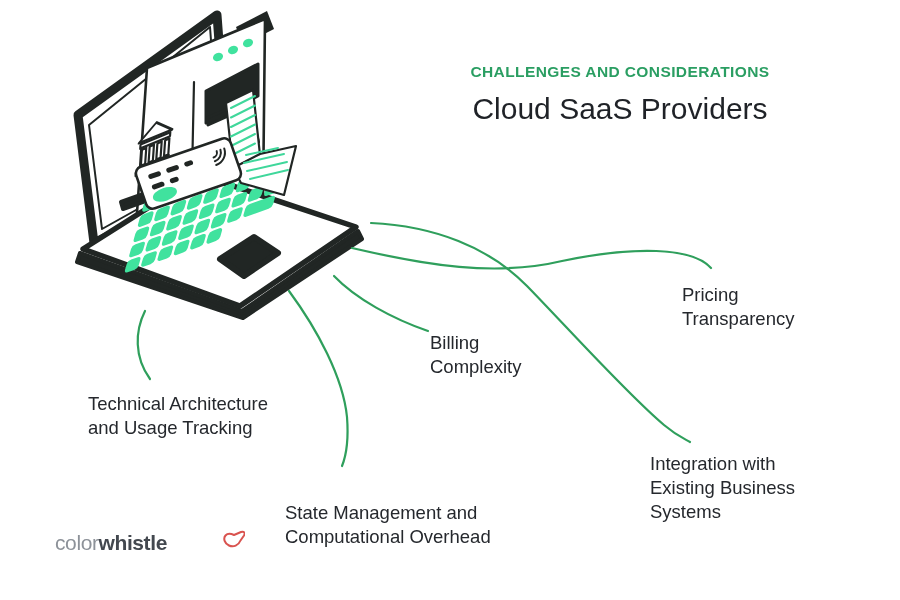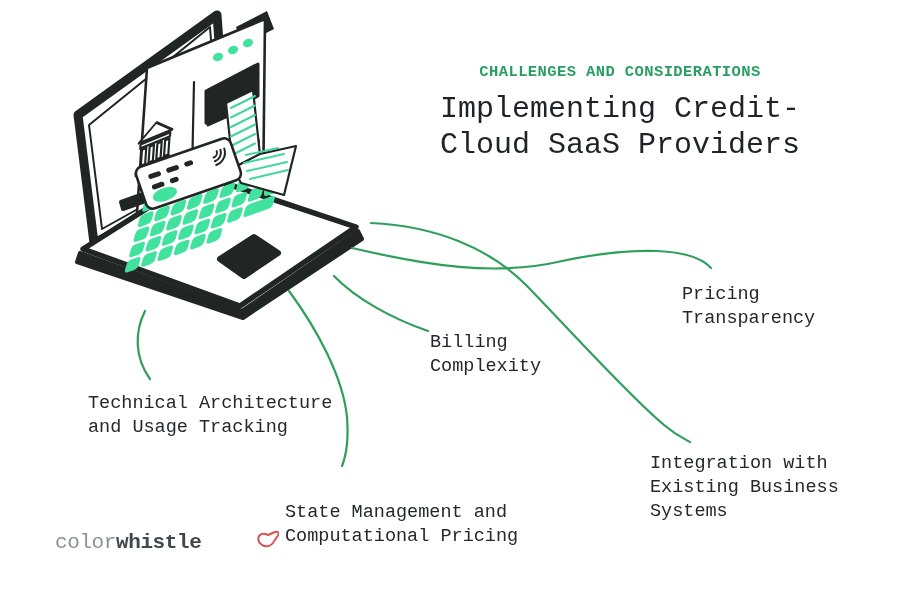--- a/index.html
+++ b/index.html
@@ -1,17 +1,17 @@
 <!DOCTYPE html>
 <html><head>
 <meta charset="utf-8">
 <style>
   html,body{margin:0;padding:0;background:#ffffff;}
   .canvas{position:relative;width:900px;height:600px;background:#ffffff;overflow:hidden;
-          font-family:Liberation Mono, monospace;}
+          font-family:Liberation Sans, sans-serif;}
   
   .header{position:absolute;left:420px;top:63px;width:400px;text-align:center;}
   .kicker{font-size:15.5px;font-weight:bold;letter-spacing:.4px;color:#2a9e62;margin:0 0 10px 0;}
   .title{font-size:30px;line-height:36px;color:#1f2227;font-weight:400;}
   .title span{display:block;}
   
   .callout{position:absolute;font-size:18.5px;line-height:24px;color:#25282d;}
   .callout span{display:block;}
   .co-pricing{left:682px;top:283px;}
   .co-billing{left:430px;top:331px;}
@@ -169,40 +169,39 @@
       <path d="M289,291 C317,329 343,377 347,417 C349,443 346,456 342,466"></path>
       <path d="M334,276 C356,299 393,319 428,331"></path>
       <path d="M352,248 C425,265 495,277 562,261 C634,246 692,247 711,268"></path>
       <path d="M371,223 C434,226 489,247 527,286 C567,327 627,394 664,425 C677,436 685,439 690,442"></path>
     </g>
   </svg>
 
   <div class="header">
     <div class="kicker">CHALLENGES AND CONSIDERATIONS</div>
     <div class="title">
-      <span>Implementing Credit-</span>
       <span>Cloud SaaS Providers</span>
     </div>
   </div>
 
   <div class="callout co-pricing">
     <span>Pricing</span>
     <span>Transparency</span>
   </div>
   <div class="callout co-billing">
     <span>Billing</span>
     <span>Complexity</span>
   </div>
   <div class="callout co-technical">
     <span>Technical Architecture</span>
     <span>and Usage Tracking</span>
   </div>
   <div class="callout co-state">
     <span>State Management and</span>
-    <span>Computational Pricing</span>
+    <span>Computational Overhead</span>
   </div>
   <div class="callout co-integration">
     <span>Integration with</span>
     <span>Existing Business</span>
     <span>Systems</span>
   </div>
 
   <div class="logo">
     <span class="logo-text">
       <span class="logo-first">color</span><span class="logo-second">whistle</span>

